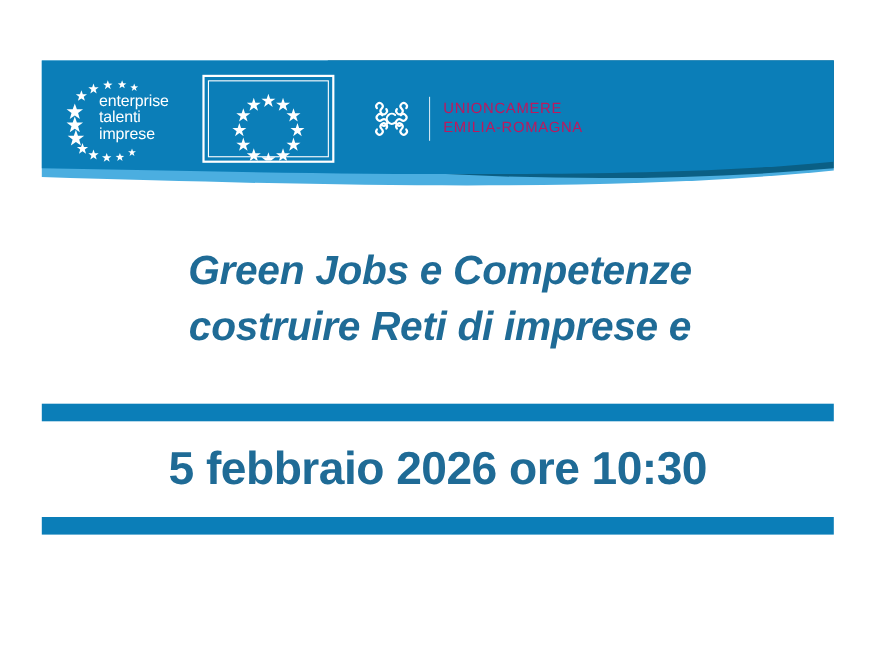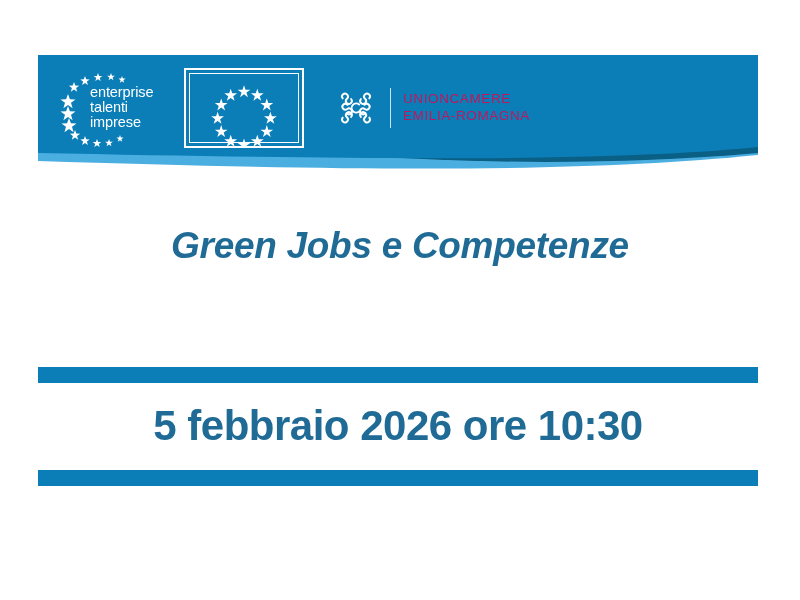--- a/index.html
+++ b/index.html
@@ -253,17 +253,18 @@
     <div class="uc-text">
       <span>UNIONCAMERE</span><br>
       <span>EMILIA-ROMAGNA</span>
     </div>
   </div>
 
 </div>
 
 <div id="event-title">
   <span class="line">Green Jobs e Competenze</span>
+  <span class="line">costruire Reti di imprese e</span>
 </div>
 
 <div class="rule" id="rule-top"></div>
 <div id="event-date">5 febbraio 2026 ore 10:30</div>
 <div class="rule" id="rule-bottom"></div>
 
 </body></html>

